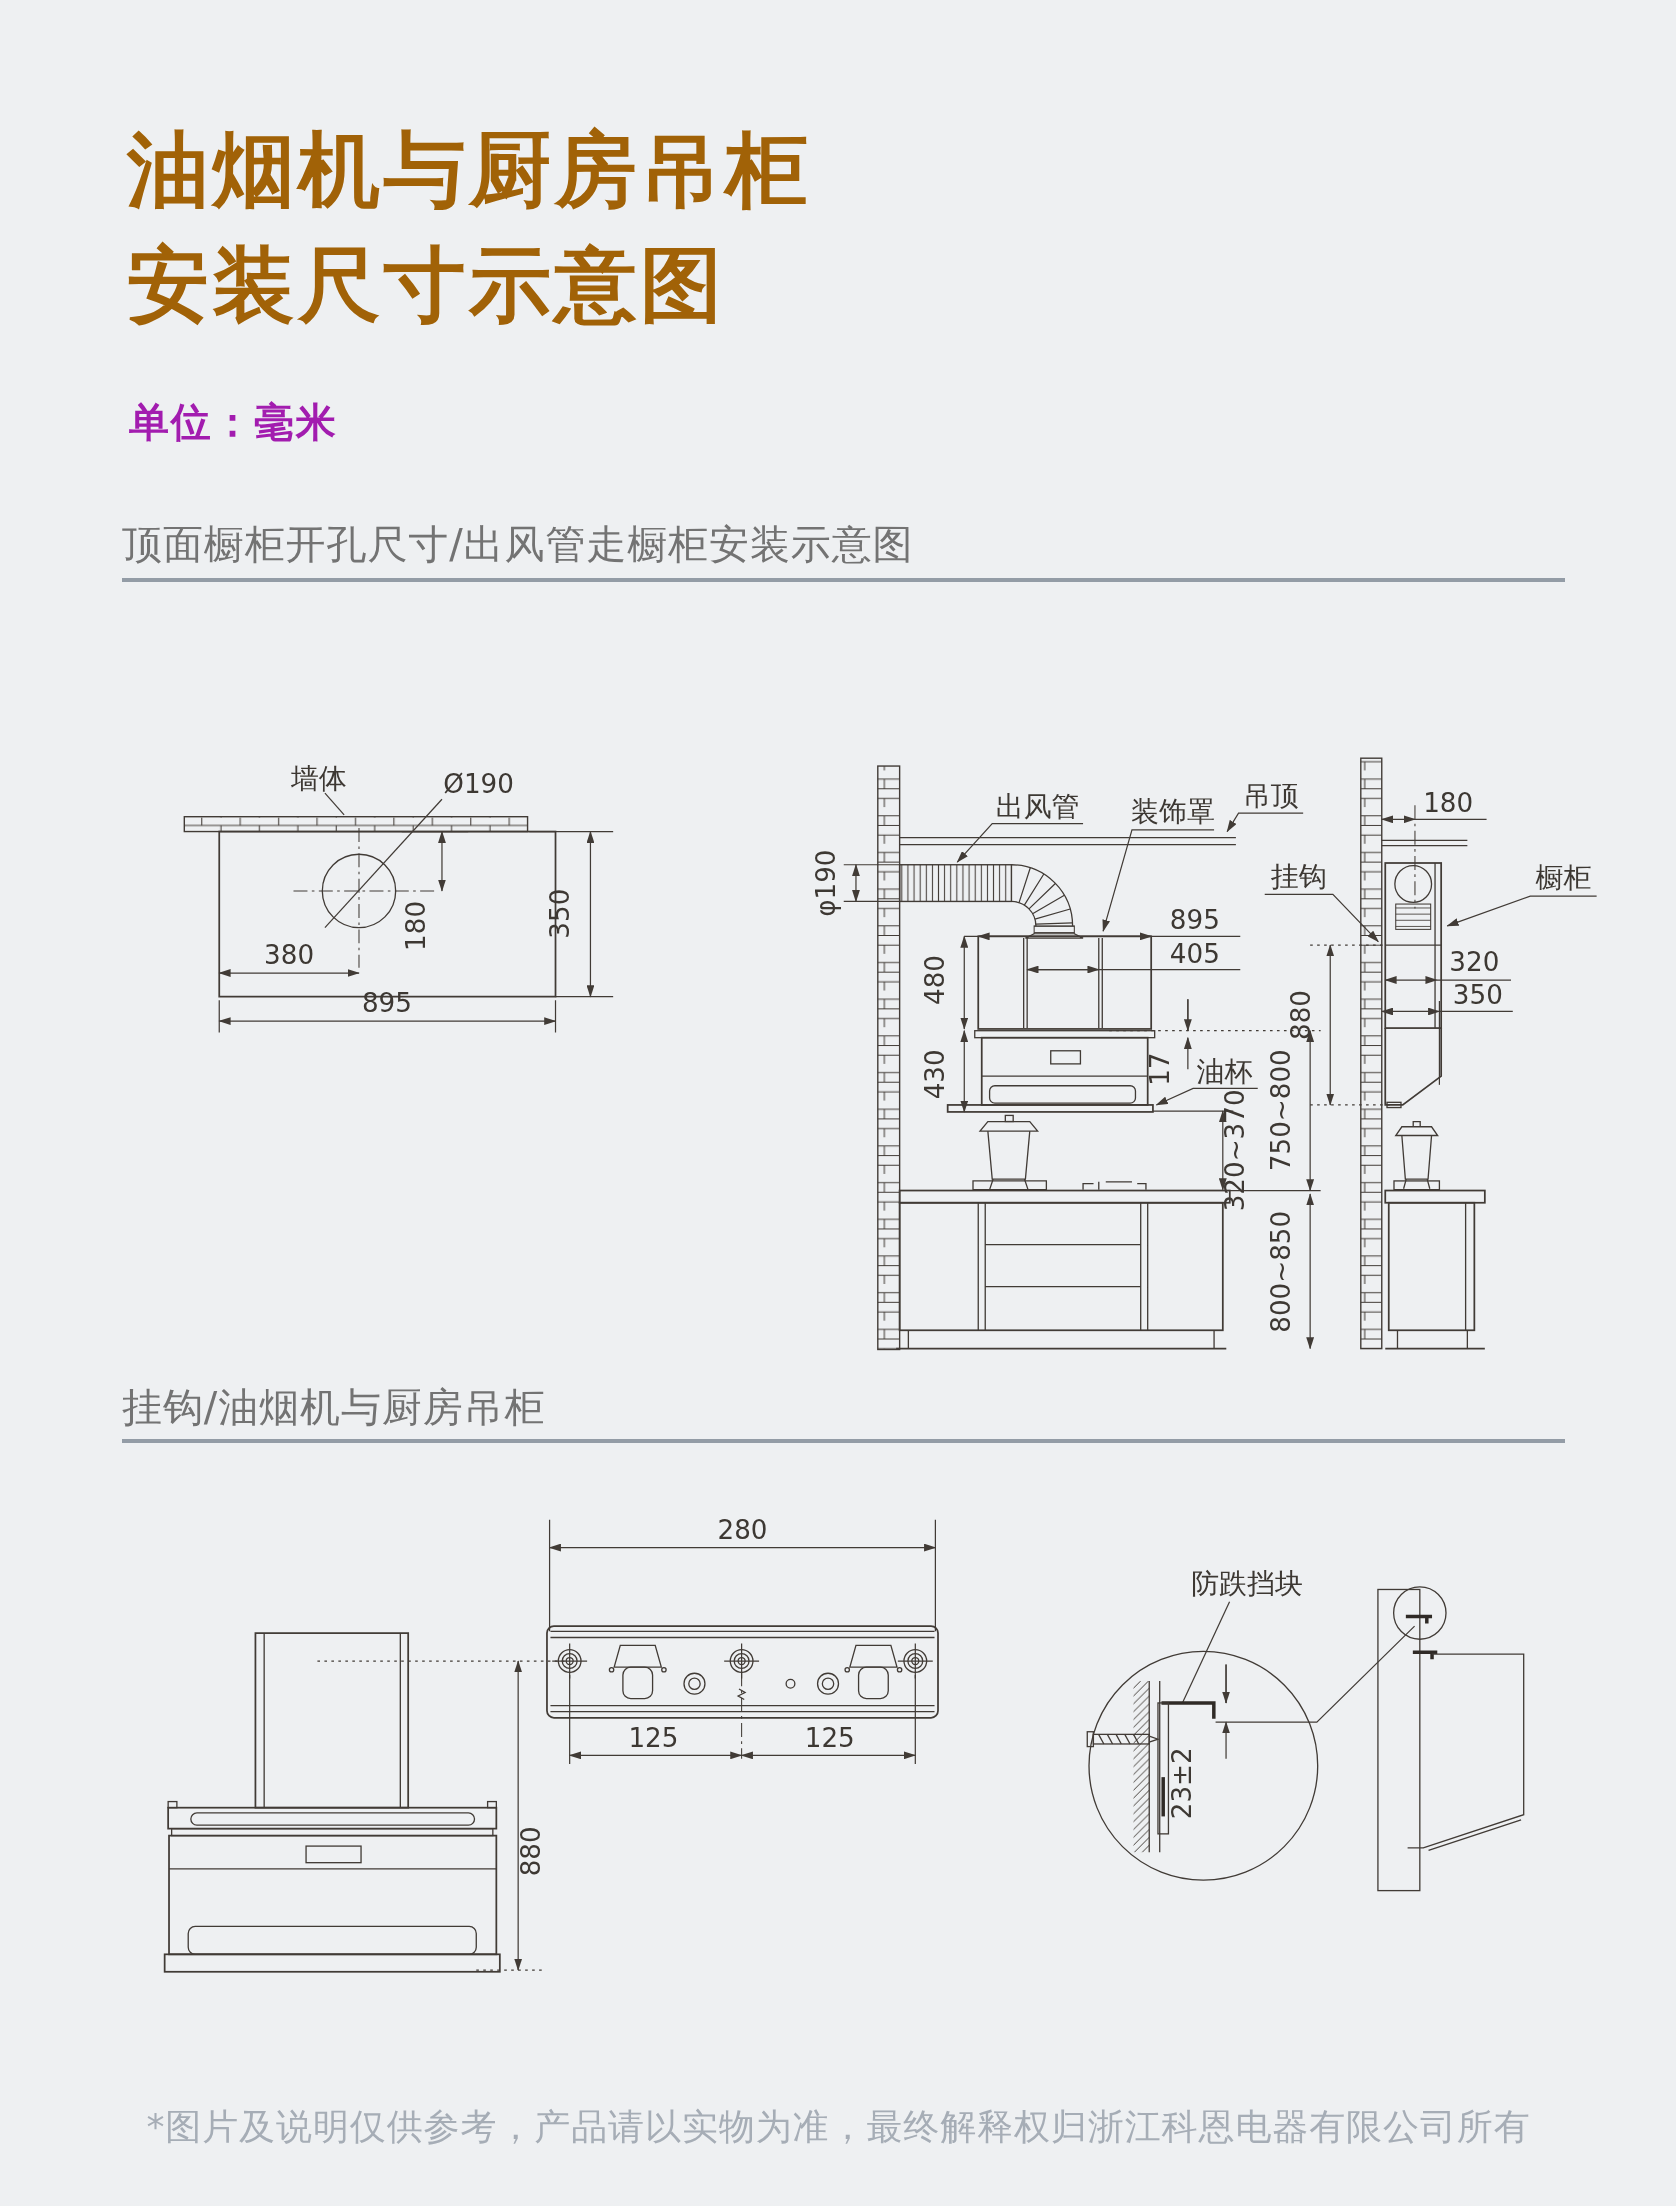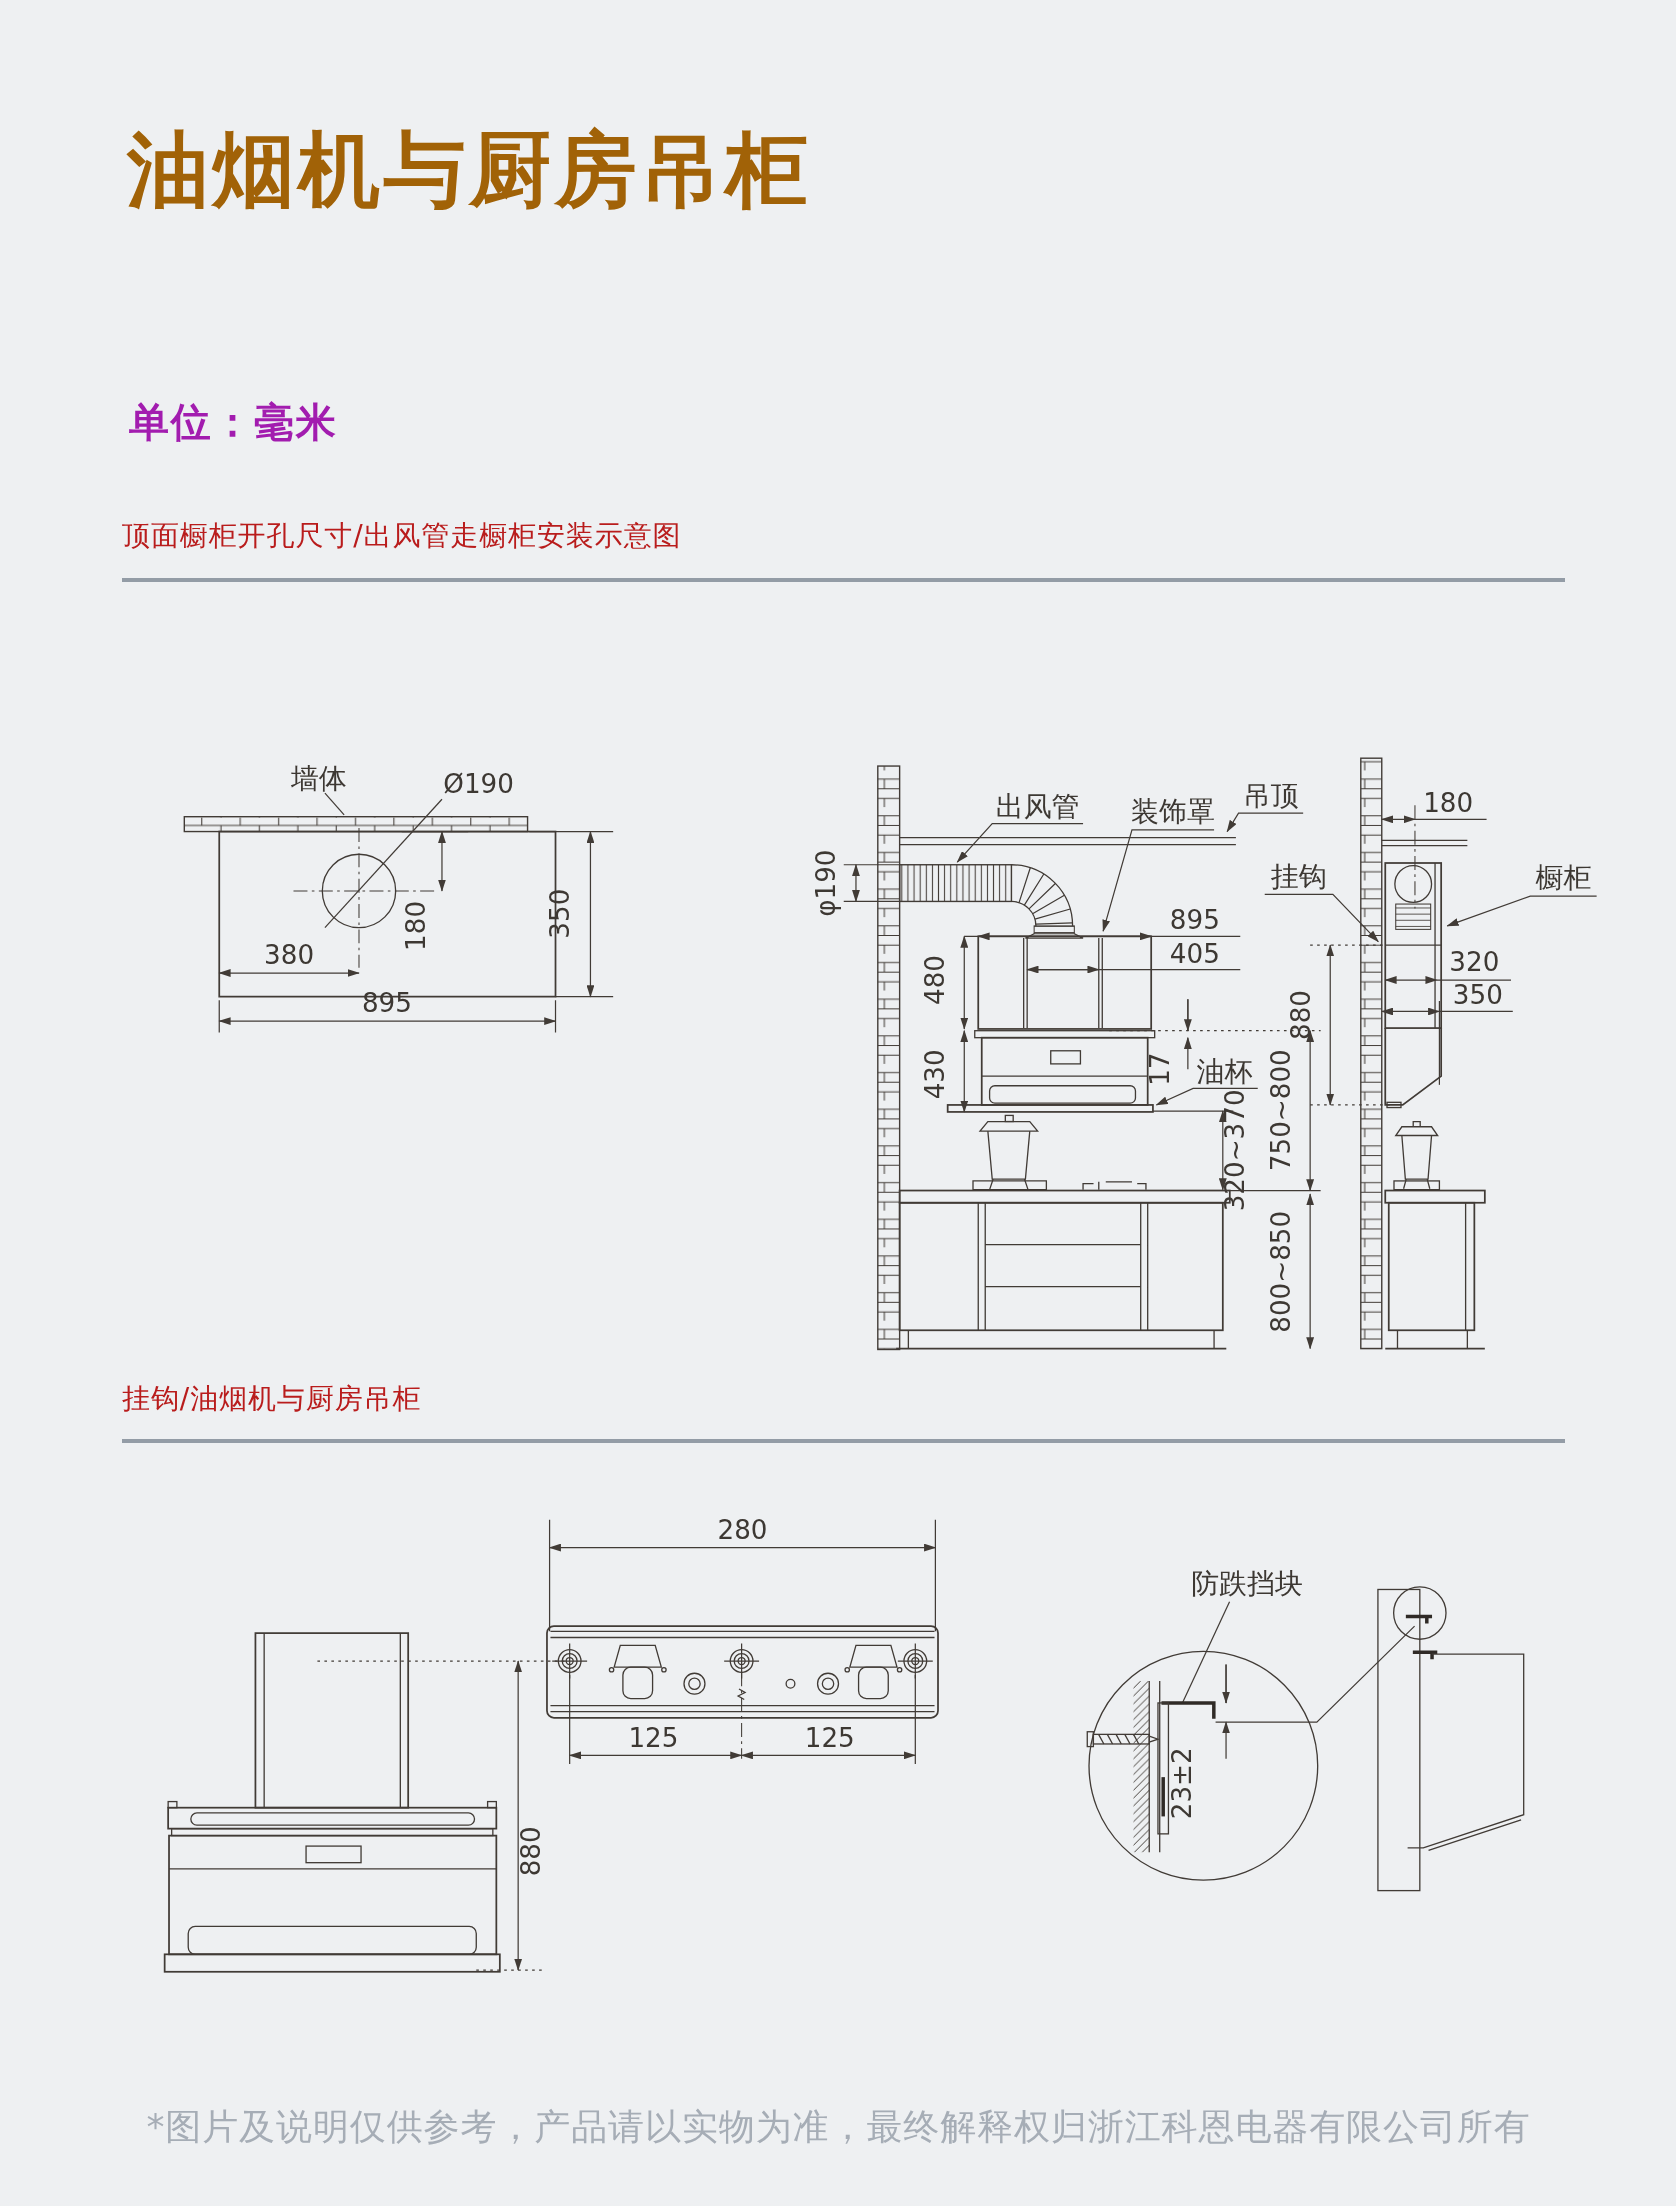--- a/index.html
+++ b/index.html
@@ -11,21 +11,21 @@
   }
   .abs{position:absolute;}
   .title{
     left:127px;top:112px;line-height:115px;
     font-size:82px;font-weight:bold;color:#a16207;letter-spacing:3.5px;
   }
   .unit{
     left:129px;top:395px;font-size:40px;font-weight:bold;color:#a21caf;letter-spacing:1.7px;
   }
   .sec-head{
-    font-size:28px;font-weight:500;color:#b91c1c;letter-spacing:0.9px;text-align:center;
+    font-size:40px;font-weight:500;color:#737373;letter-spacing:0.9px;text-align:center;
   }
   .rule{height:3.5px;background:#939ca6;}
   .footer{
     left:0;top:2103px;width:1677px;text-align:center;
     font-size:36px;color:#a6adb6;letter-spacing:0.9px;
   }
   svg{position:absolute;left:0;}
   svg text{
     font-family:"DejaVu Sans","Liberation Sans",sans-serif;
     fill:#3d3833;font-size:30px;
@@ -36,20 +36,21 @@
   .d{fill:none;stroke:#413b36;stroke-width:1.4;}          
   .thick{fill:none;stroke:#2f2a26;stroke-width:4;}
   .cl{fill:none;stroke:#413b36;stroke-width:1.2;stroke-dasharray:16 5 3 5;} 
   .dot{fill:none;stroke:#413b36;stroke-width:1.4;stroke-dasharray:3 5;}
 </style>
 </head>
 <body>
 
 <div class="abs title">
   <div>油烟机与厨房吊柜</div>
+  <div>安装尺寸示意图</div>
 </div>
 <div class="abs unit">单位：毫米</div>
 
 <div class="abs sec-head" style="left:122px;top:517px;">顶面橱柜开孔尺寸/出风管走橱柜安装示意图</div>
 <div class="abs rule" style="left:122px;top:578px;width:1443px;"></div>
 
 <div class="abs sec-head" style="left:122px;top:1380px;">挂钩/油烟机与厨房吊柜</div>
 <div class="abs rule" style="left:122px;top:1439px;width:1443px;"></div>
 
 <div class="abs footer">*图片及说明仅供参考，产品请以实物为准，最终解释权归浙江科恩电器有限公司所有</div>

